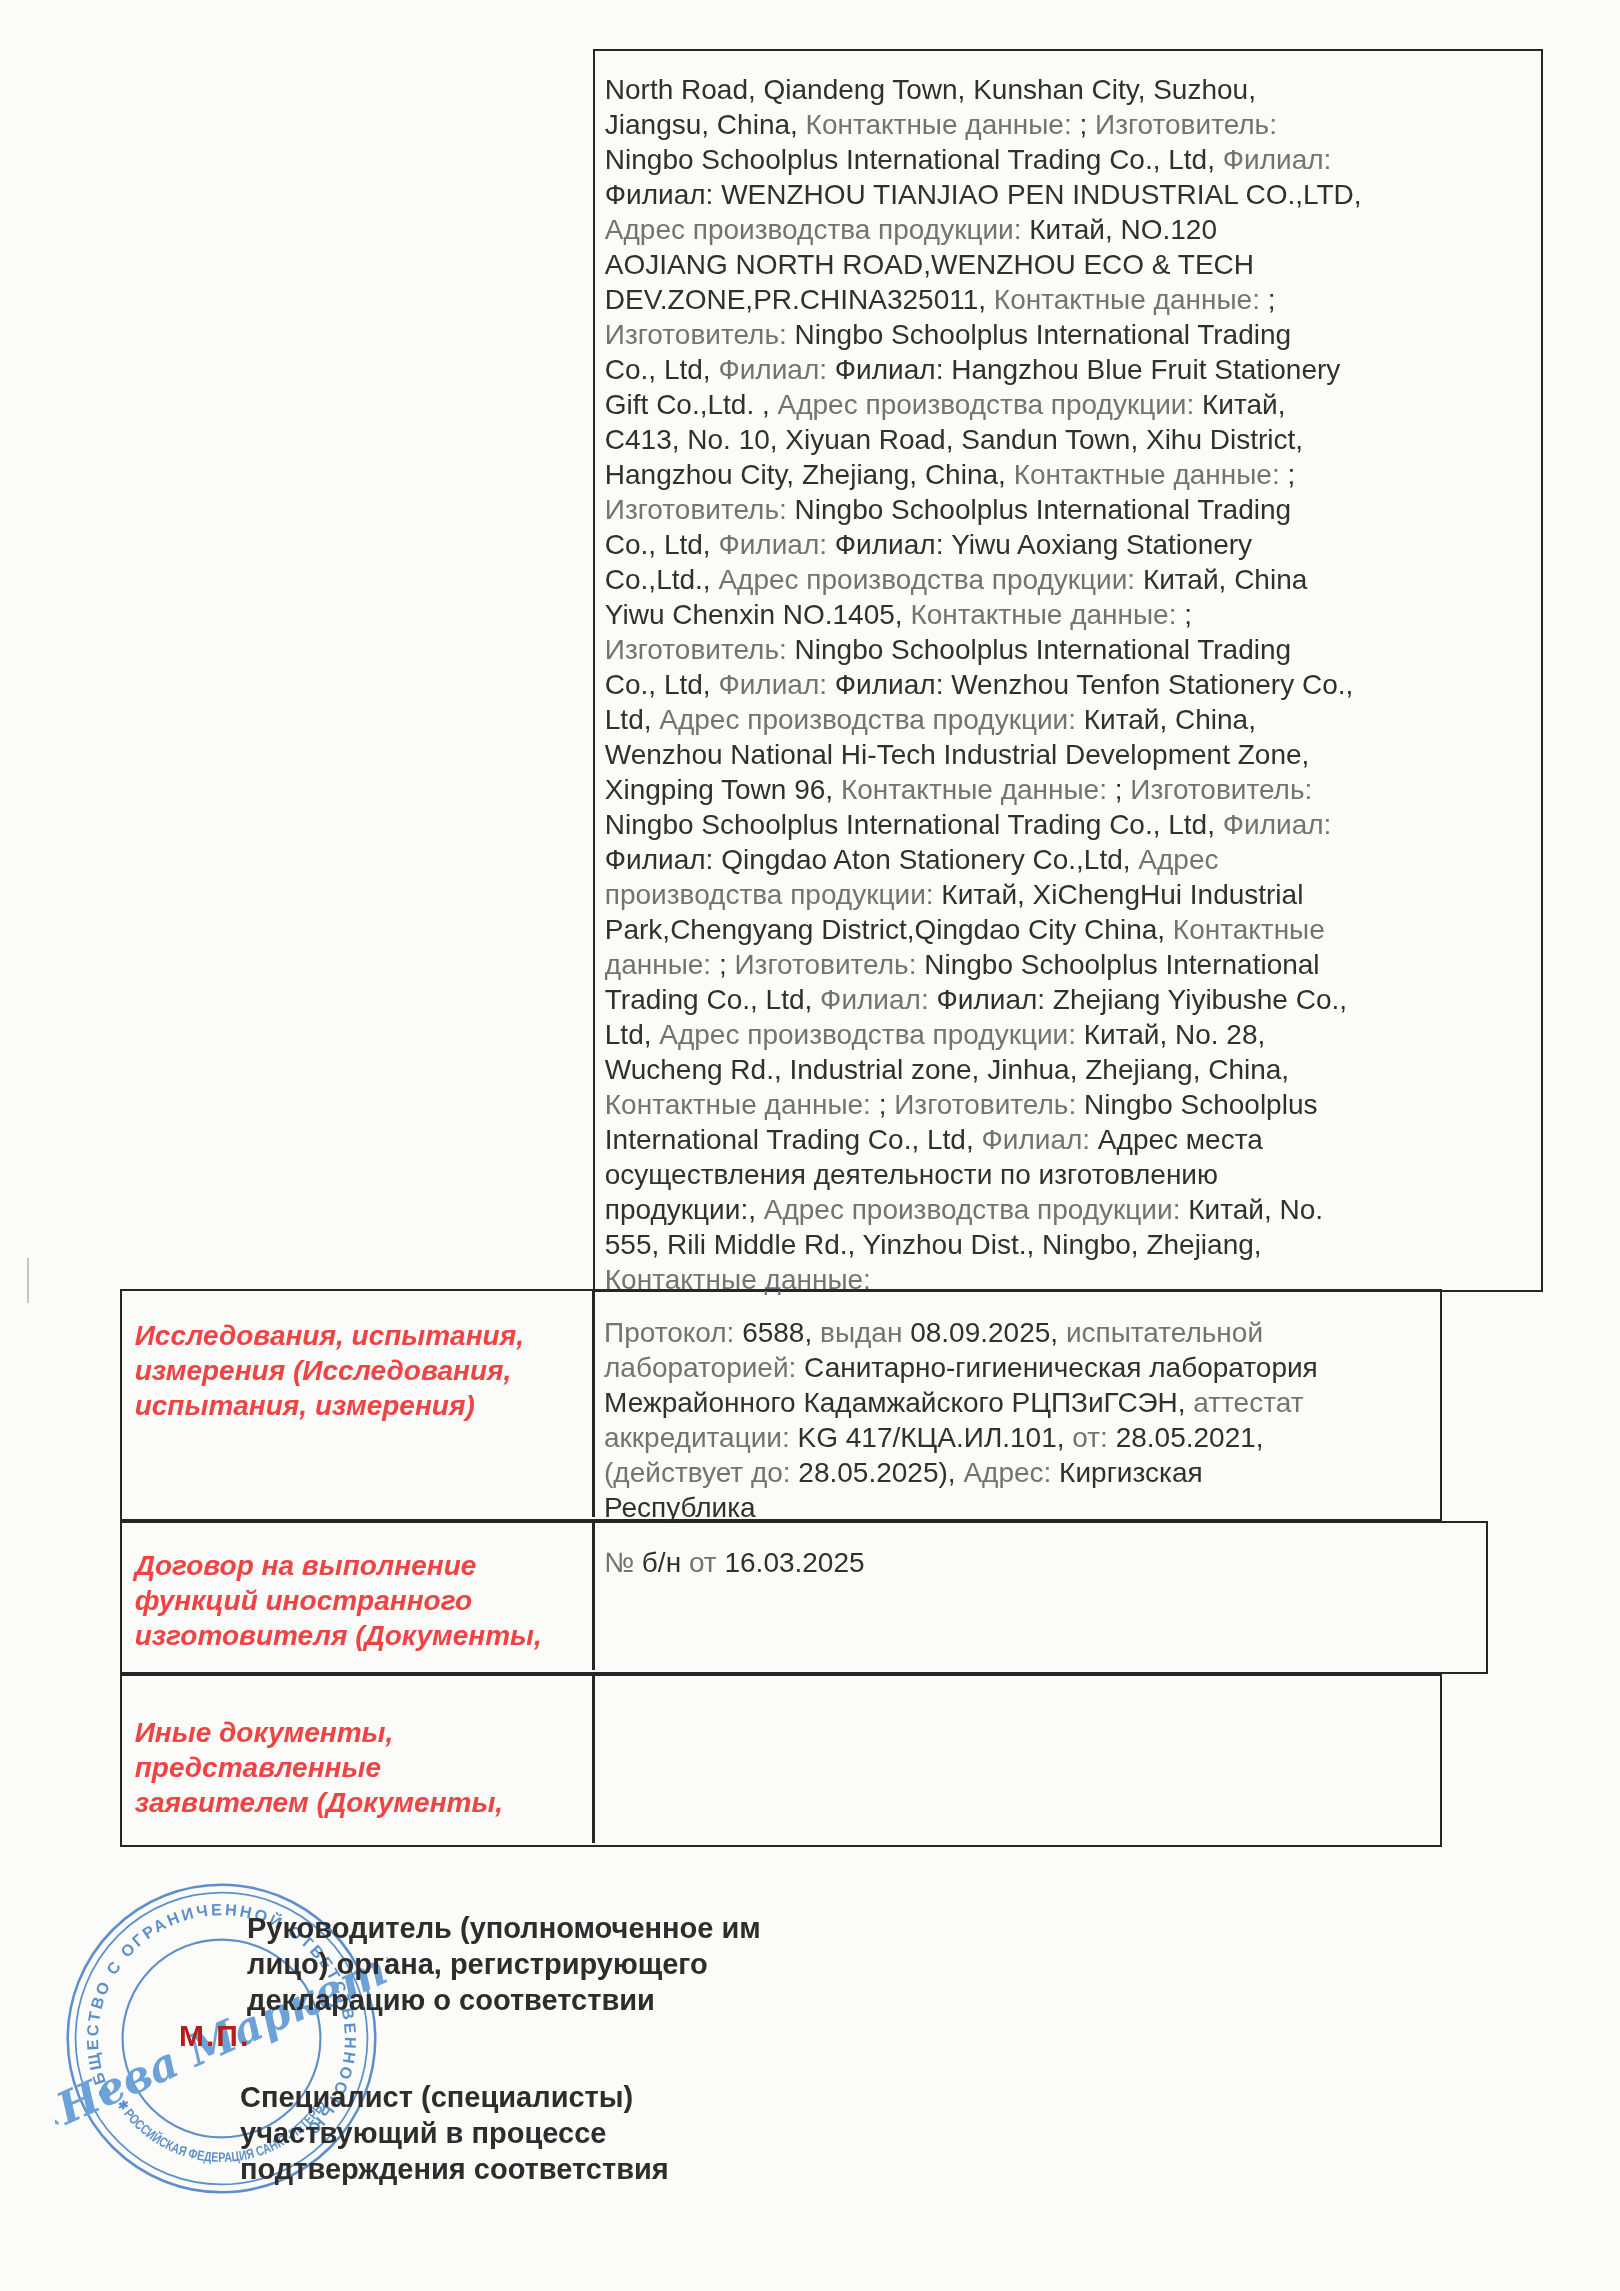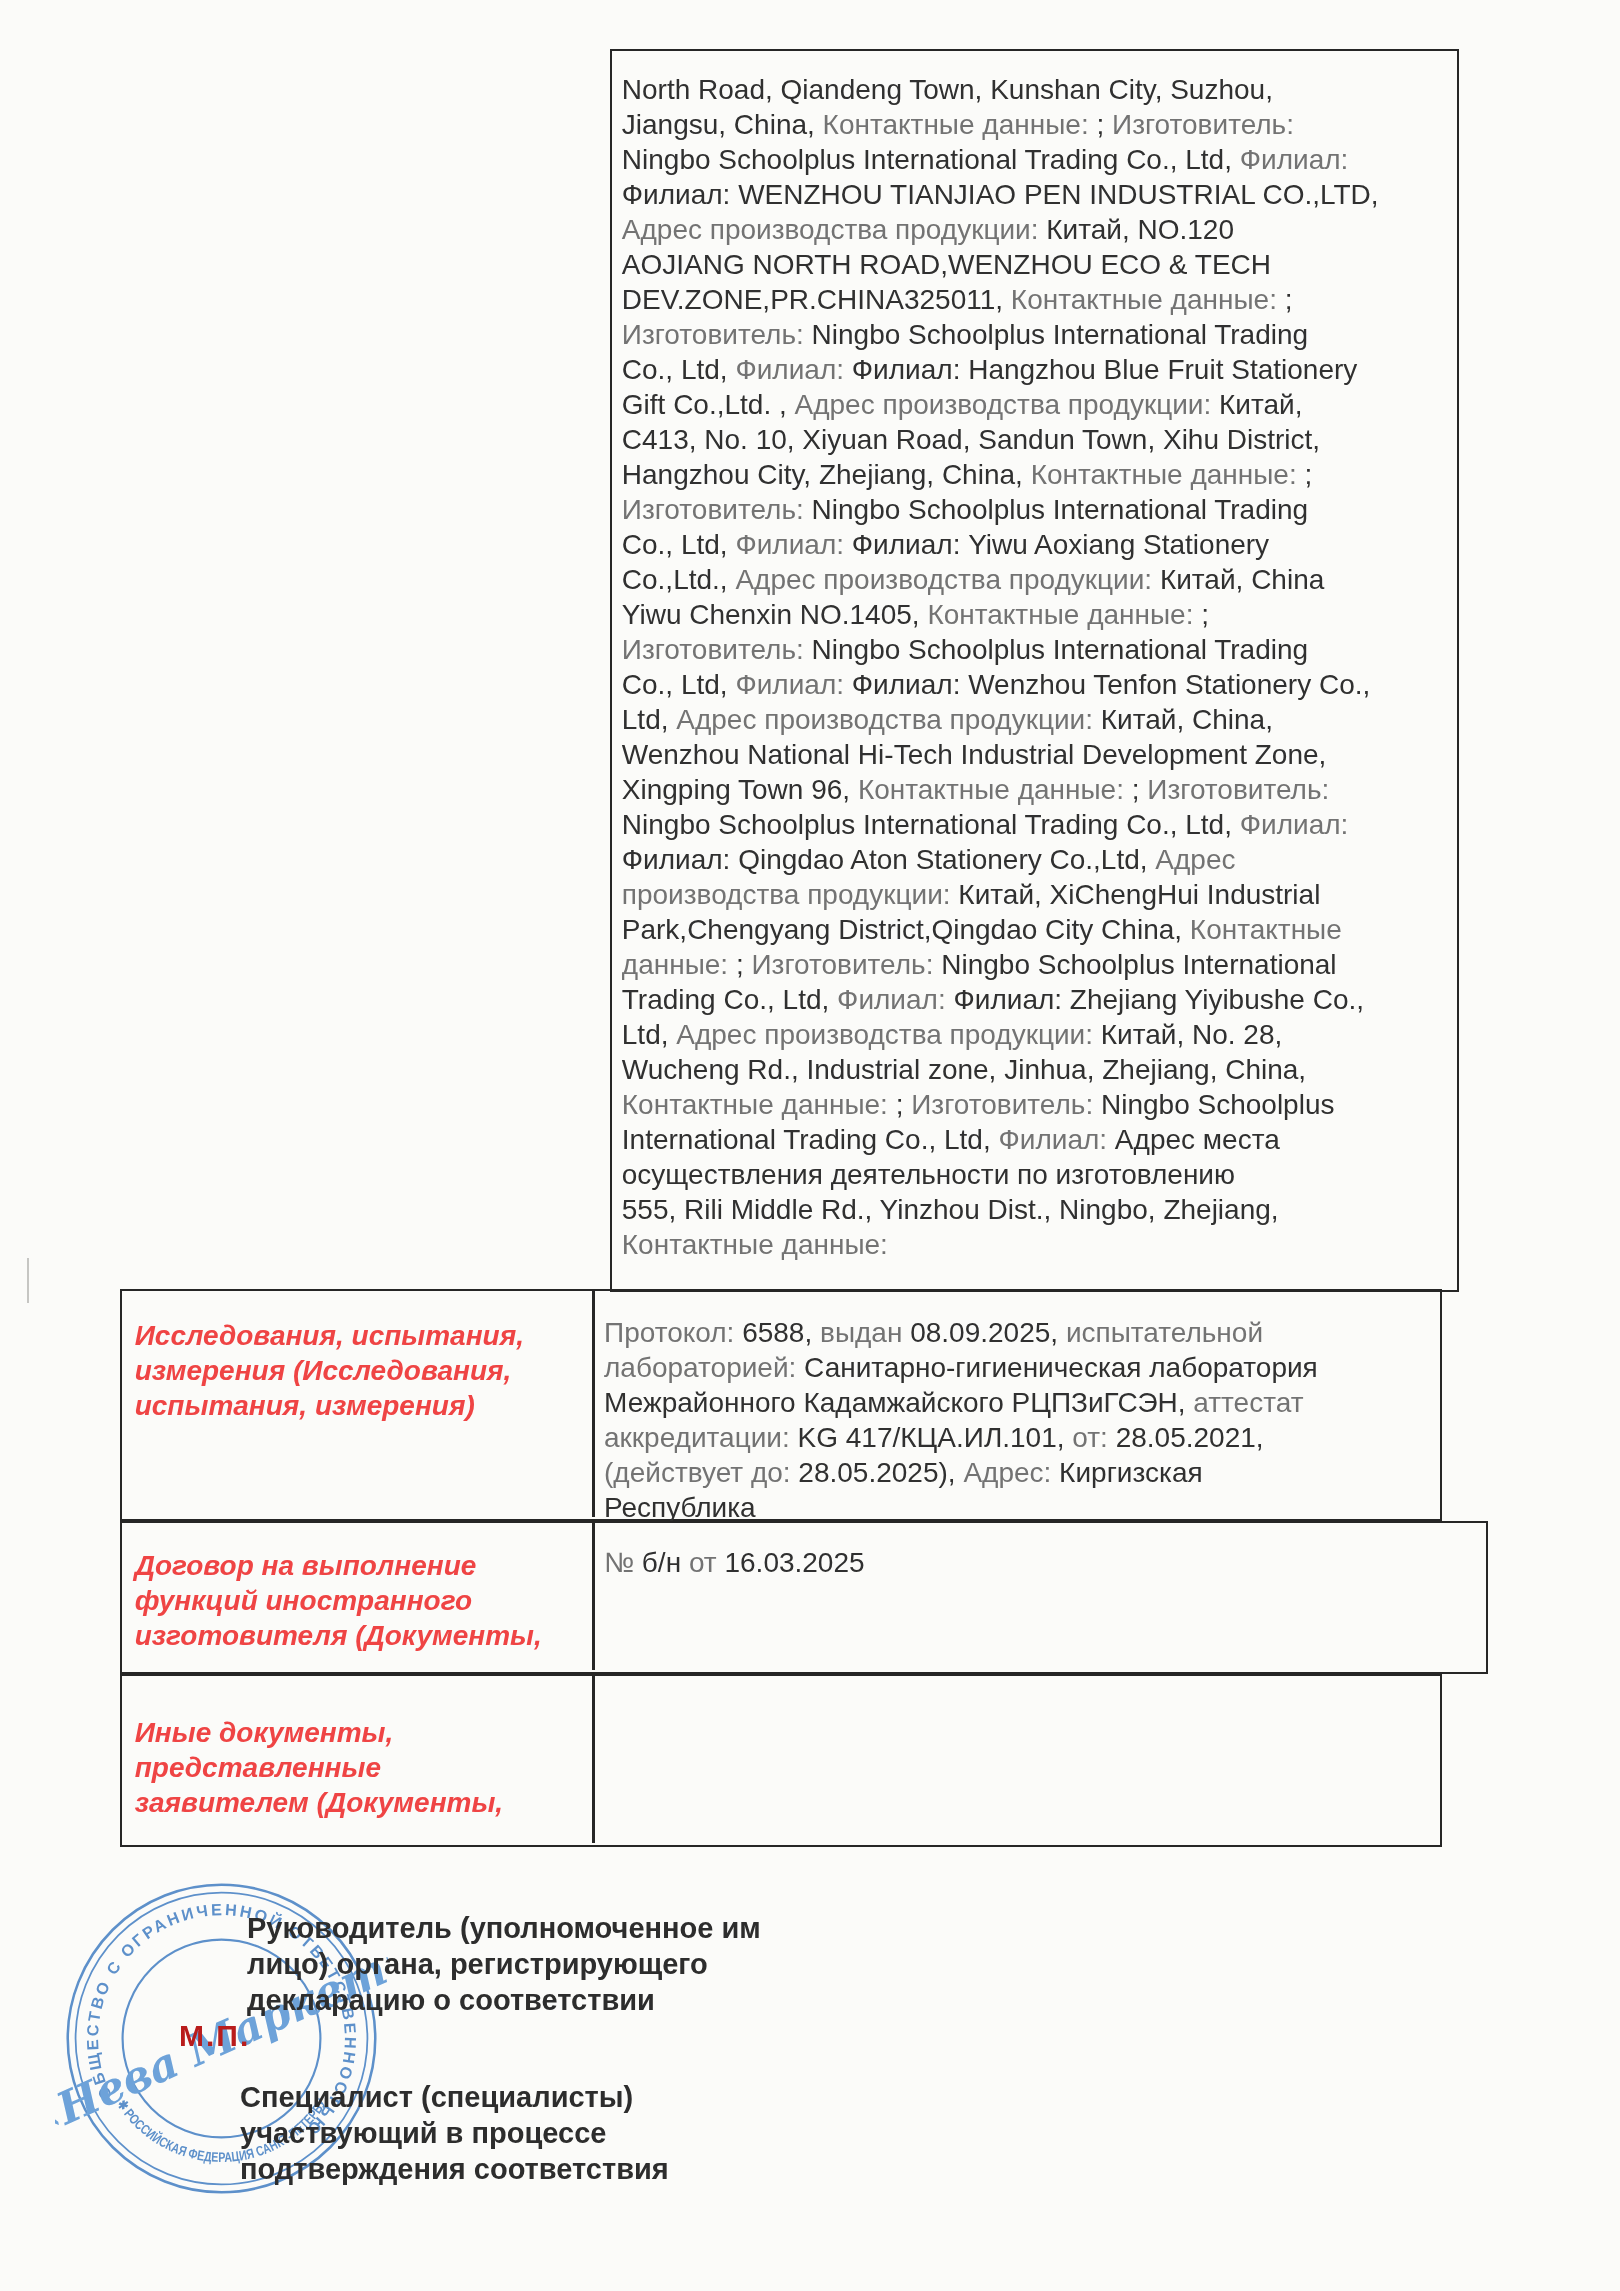--- a/index.html
+++ b/index.html
@@ -22,21 +22,21 @@
   .sig{position:absolute;text-align:left;font-weight:bold;font-size:29px;line-height:36px;color:#2d2d2d;}
   .mp{position:absolute;left:179px;top:2019px;font-size:30px;font-weight:bold;color:#b91c1c;letter-spacing:2px;}
   .stamp{position:absolute;left:55px;top:1872px;width:333px;height:333px;}
   .tick{position:absolute;left:27.4px;top:1258px;width:2px;height:45px;background:#9a9a98;opacity:.55;}
 </style>
 </head>
 <body>
 
 <div class="page">
 
-  <div class="cell" style="left:610px;top:49px;width:849px;height:1243px;">
+  <div class="cell" style="left:593px;top:49px;width:950px;height:1243px;">
     <div class="r1text bodytext">
         <div class="tl"><span>North Road, Qiandeng Town, Kunshan City, Suzhou,</span></div>
         <div class="tl"><span>Jiangsu, China, </span><b>Контактные данные:</b><span> ; </span><b>Изготовитель:</b></div>
         <div class="tl"><span>Ningbo Schoolplus International Trading Co., Ltd, </span><b>Филиал:</b></div>
         <div class="tl"><span>Филиал: WENZHOU TIANJIAO PEN INDUSTRIAL CO.,LTD,</span></div>
         <div class="tl"><b>Адрес производства продукции:</b><span> Китай, NO.120</span></div>
         <div class="tl"><span>AOJIANG NORTH ROAD,WENZHOU ECO &amp; TECH</span></div>
         <div class="tl"><span>DEV.ZONE,PR.CHINA325011, </span><b>Контактные данные:</b><span> ;</span></div>
         <div class="tl"><b>Изготовитель:</b><span> Ningbo Schoolplus International Trading</span></div>
         <div class="tl"><span>Co., Ltd, </span><b>Филиал:</b><span> Филиал: Hangzhou Blue Fruit Stationery</span></div>
@@ -56,20 +56,21 @@
         <div class="tl"><span>Филиал: Qingdao Aton Stationery Co.,Ltd, </span><b>Адрес</b></div>
         <div class="tl"><b>производства продукции:</b><span> Китай, XiChengHui Industrial</span></div>
         <div class="tl"><span>Park,Chengyang District,Qingdao City China, </span><b>Контактные</b></div>
         <div class="tl"><b>данные:</b><span> ; </span><b>Изготовитель:</b><span> Ningbo Schoolplus International</span></div>
         <div class="tl"><span>Trading Co., Ltd, </span><b>Филиал:</b><span> Филиал: Zhejiang Yiyibushe Co.,</span></div>
         <div class="tl"><span>Ltd, </span><b>Адрес производства продукции:</b><span> Китай, No. 28,</span></div>
         <div class="tl"><span>Wucheng Rd., Industrial zone, Jinhua, Zhejiang, China,</span></div>
         <div class="tl"><b>Контактные данные:</b><span> ; </span><b>Изготовитель:</b><span> Ningbo Schoolplus</span></div>
         <div class="tl"><span>International Trading Co., Ltd, </span><b>Филиал:</b><span> Адрес места</span></div>
         <div class="tl"><span>осуществления деятельности по изготовлению</span></div>
+        <div class="tl"><span>продукции:, </span><b>Адрес производства продукции:</b><span> Китай, No.</span></div>
         <div class="tl"><span>555, Rili Middle Rd., Yinzhou Dist., Ningbo, Zhejiang,</span></div>
         <div class="tl"><b>Контактные данные:</b></div>
       </div>
   </div>
 
   <div class="cell" style="left:120px;top:1289px;width:1322px;height:232px;">
     <div class="vdiv" style="left:470px;top:0;height:226px;"></div>
     <div class="lbl" style="left:12.7px;top:26.5px;">
         <div class="tl">Исследования, испытания,</div>
         <div class="tl">измерения (Исследования,</div>

